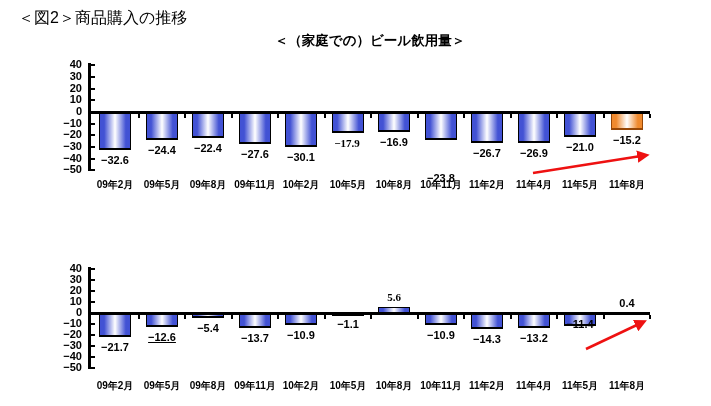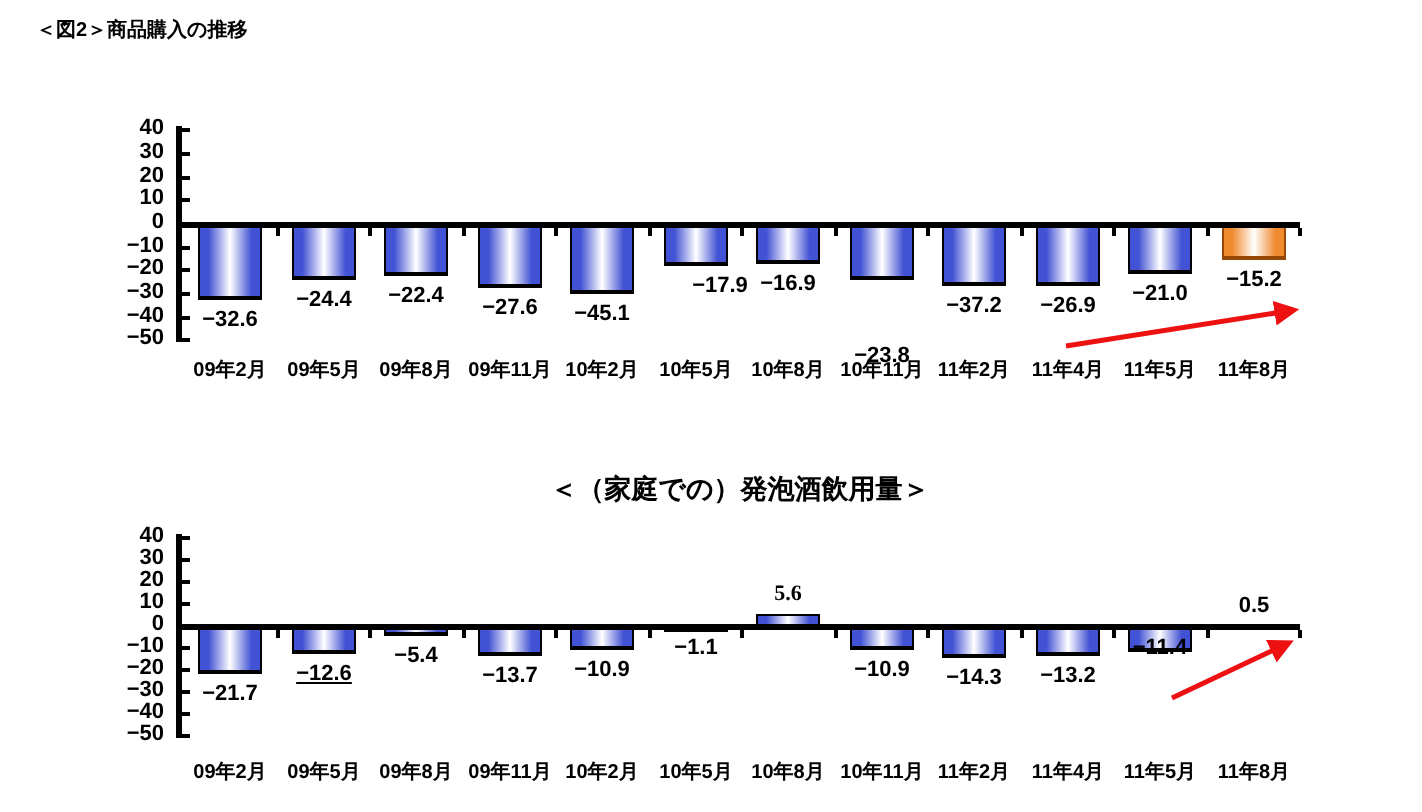--- a/index.html
+++ b/index.html
@@ -1,36 +1,37 @@
 <!DOCTYPE html>
 <html><head>
 <meta charset="utf-8">
 <style>
   html,body{margin:0;padding:0}
   body{
     width:711px;height:406px;background:#ffffff;position:relative;overflow:hidden;
     font-family:"Liberation Sans","DejaVu Sans",sans-serif;color:#000;
   }
-  .page-title{position:absolute;left:18px;top:8px;font-size:10px;font-weight:bold;white-space:nowrap}
+  .page-title{position:absolute;left:18px;top:8px;font-size:16px;font-weight:normal;white-space:nowrap}
   .chart{position:absolute;left:0;width:711px}
   .chart-title{position:absolute;left:30px;top:4px;width:680px;text-align:center;font-size:13.5px;font-weight:bold;white-space:nowrap}
   .plot{position:absolute;left:0;top:0;right:0;bottom:0}
   .bar{position:absolute;box-sizing:border-box}
   .line{position:absolute;background:#000}
   .ylabel{position:absolute;text-align:right;font-size:11px;font-weight:bold;white-space:nowrap}
   .xlabel{position:absolute;text-align:center;font-size:10px;font-weight:bold;white-space:nowrap}
   .vlabel{position:absolute;text-align:center;font-size:11px;font-weight:bold;white-space:nowrap}
   .overlay{position:absolute;left:0;top:0;pointer-events:none}
 </style>
 </head>
 <body>
 
 <div class="page-title">＜図2＞商品購入の推移</div>
 
 <div class="chart" id="chart0" style="top:28px;height:204px">
+  <div class="chart-title">＜（家庭での）ビール飲用量＞</div>
   <div class="plot">
       <div class="bar" style="left: 99px; top: 84px; width: 32px; height: 38px; background: linear-gradient(90deg, rgb(66, 82, 212) 0%, rgb(66, 82, 212) 14%, rgb(255, 255, 255) 50%, rgb(66, 82, 212) 86%, rgb(66, 82, 212) 100%); border-width: 1px 1px 2px; border-style: solid; border-color: rgb(0, 0, 0); border-image: initial;"></div>
       <div class="bar" style="left: 146px; top: 84px; width: 32px; height: 28px; background: linear-gradient(90deg, rgb(66, 82, 212) 0%, rgb(66, 82, 212) 14%, rgb(255, 255, 255) 50%, rgb(66, 82, 212) 86%, rgb(66, 82, 212) 100%); border-width: 1px 1px 2px; border-style: solid; border-color: rgb(0, 0, 0); border-image: initial;"></div>
       <div class="bar" style="left: 192px; top: 84px; width: 32px; height: 26px; background: linear-gradient(90deg, rgb(66, 82, 212) 0%, rgb(66, 82, 212) 14%, rgb(255, 255, 255) 50%, rgb(66, 82, 212) 86%, rgb(66, 82, 212) 100%); border-width: 1px 1px 2px; border-style: solid; border-color: rgb(0, 0, 0); border-image: initial;"></div>
       <div class="bar" style="left: 239px; top: 84px; width: 32px; height: 32px; background: linear-gradient(90deg, rgb(66, 82, 212) 0%, rgb(66, 82, 212) 14%, rgb(255, 255, 255) 50%, rgb(66, 82, 212) 86%, rgb(66, 82, 212) 100%); border-width: 1px 1px 2px; border-style: solid; border-color: rgb(0, 0, 0); border-image: initial;"></div>
       <div class="bar" style="left: 285px; top: 84px; width: 32px; height: 35px; background: linear-gradient(90deg, rgb(66, 82, 212) 0%, rgb(66, 82, 212) 14%, rgb(255, 255, 255) 50%, rgb(66, 82, 212) 86%, rgb(66, 82, 212) 100%); border-width: 1px 1px 2px; border-style: solid; border-color: rgb(0, 0, 0); border-image: initial;"></div>
       <div class="bar" style="left: 332px; top: 84px; width: 32px; height: 21px; background: linear-gradient(90deg, rgb(66, 82, 212) 0%, rgb(66, 82, 212) 14%, rgb(255, 255, 255) 50%, rgb(66, 82, 212) 86%, rgb(66, 82, 212) 100%); border-width: 1px 1px 2px; border-style: solid; border-color: rgb(0, 0, 0); border-image: initial;"></div>
       <div class="bar" style="left: 378px; top: 84px; width: 32px; height: 20px; background: linear-gradient(90deg, rgb(66, 82, 212) 0%, rgb(66, 82, 212) 14%, rgb(255, 255, 255) 50%, rgb(66, 82, 212) 86%, rgb(66, 82, 212) 100%); border-width: 1px 1px 2px; border-style: solid; border-color: rgb(0, 0, 0); border-image: initial;"></div>
       <div class="bar" style="left: 425px; top: 84px; width: 32px; height: 28px; background: linear-gradient(90deg, rgb(66, 82, 212) 0%, rgb(66, 82, 212) 14%, rgb(255, 255, 255) 50%, rgb(66, 82, 212) 86%, rgb(66, 82, 212) 100%); border-width: 1px 1px 2px; border-style: solid; border-color: rgb(0, 0, 0); border-image: initial;"></div>
       <div class="bar" style="left: 471px; top: 84px; width: 32px; height: 31px; background: linear-gradient(90deg, rgb(66, 82, 212) 0%, rgb(66, 82, 212) 14%, rgb(255, 255, 255) 50%, rgb(66, 82, 212) 86%, rgb(66, 82, 212) 100%); border-width: 1px 1px 2px; border-style: solid; border-color: rgb(0, 0, 0); border-image: initial;"></div>
@@ -66,33 +67,33 @@
       <div class="xlabel" style="left: 132px; top: 150px; width: 60px;">09年5月</div>
       <div class="vlabel" style="left: 132px; top: 116px; width: 60px;">−24.4</div>
       <div class="line" style="left: 231px; top: 86px; width: 2px; height: 4px;"></div>
       <div class="xlabel" style="left: 178px; top: 150px; width: 60px;">09年8月</div>
       <div class="vlabel" style="left: 178px; top: 114px; width: 60px;">−22.4</div>
       <div class="line" style="left: 277px; top: 86px; width: 2px; height: 4px;"></div>
       <div class="xlabel" style="left: 225px; top: 150px; width: 60px;">09年11月</div>
       <div class="vlabel" style="left: 225px; top: 120px; width: 60px;">−27.6</div>
       <div class="line" style="left: 324px; top: 86px; width: 2px; height: 4px;"></div>
       <div class="xlabel" style="left: 271px; top: 150px; width: 60px;">10年2月</div>
-      <div class="vlabel" style="left: 271px; top: 123px; width: 60px;">−45.1</div>
+      <div class="vlabel" style="left: 271px; top: 123px; width: 60px;">−30.1</div>
       <div class="line" style="left: 370px; top: 86px; width: 2px; height: 4px;"></div>
       <div class="xlabel" style="left: 318px; top: 150px; width: 60px;">10年5月</div>
-      <div class="vlabel" style="left: 330px; top: 109px; width: 60px;">−17.9</div>
+      <div class="vlabel" style="left: 317px; top: 109px; width: 60px; font-family: Liberation Serif, serif;">−17.9</div>
       <div class="line" style="left: 417px; top: 86px; width: 2px; height: 4px;"></div>
       <div class="xlabel" style="left: 364px; top: 150px; width: 60px;">10年8月</div>
       <div class="vlabel" style="left: 364px; top: 108px; width: 60px;">−16.9</div>
       <div class="line" style="left: 463px; top: 86px; width: 2px; height: 4px;"></div>
       <div class="xlabel" style="left: 411px; top: 150px; width: 60px;">10年11月</div>
       <div class="vlabel" style="left: 411px; top: 112px; width: 60px; margin-top: 32px;">−23.8</div>
       <div class="line" style="left: 510px; top: 86px; width: 2px; height: 4px;"></div>
       <div class="xlabel" style="left: 457px; top: 150px; width: 60px;">11年2月</div>
-      <div class="vlabel" style="left: 457px; top: 119px; width: 60px;">−37.2</div>
+      <div class="vlabel" style="left: 457px; top: 119px; width: 60px;">−26.7</div>
       <div class="line" style="left: 556px; top: 86px; width: 2px; height: 4px;"></div>
       <div class="xlabel" style="left: 504px; top: 150px; width: 60px;">11年4月</div>
       <div class="vlabel" style="left: 504px; top: 119px; width: 60px;">−26.9</div>
       <div class="line" style="left: 603px; top: 86px; width: 2px; height: 4px;"></div>
       <div class="xlabel" style="left: 550px; top: 150px; width: 60px;">11年5月</div>
       <div class="vlabel" style="left: 550px; top: 113px; width: 60px; text-align: center;">−21.0</div>
       <div class="line" style="left: 649px; top: 86px; width: 2px; height: 4px;"></div>
       <div class="xlabel" style="left: 597px; top: 150px; width: 60px;">11年8月</div>
       <div class="vlabel" style="left: 597px; top: 106px; width: 60px;">−15.2</div>
       <div class="overlay" style="width: 711px; height: 204px;"><svg width="711" height="204" xmlns="http://www.w3.org/2000/svg">
@@ -100,21 +101,20 @@
             <marker id="ah0" markerWidth="5" markerHeight="5" refX="1.5" refY="2.5" orient="auto">
               <path d="M0,0 L5,2.5 L0,5 z" fill="#ee1111"></path>
             </marker>
           </defs>
           <line x1="533" y1="145" x2="641" y2="128" stroke="#ee1111" stroke-width="2.5" marker-end="url(#ah0)"></line>
         </svg></div>
     </div>
 </div>
 
 <div class="chart" id="chart1" style="top:232px;height:174px">
-  <div class="chart-title">＜（家庭での）発泡酒飲用量＞</div>
   <div class="plot">
       <div class="bar" style="left: 99px; top: 81px; width: 32px; height: 24px; background: linear-gradient(90deg, rgb(66, 82, 212) 0%, rgb(66, 82, 212) 14%, rgb(255, 255, 255) 50%, rgb(66, 82, 212) 86%, rgb(66, 82, 212) 100%); border-width: 1px 1px 2px; border-style: solid; border-color: rgb(0, 0, 0); border-image: initial;"></div>
       <div class="bar" style="left: 146px; top: 81px; width: 32px; height: 14px; background: linear-gradient(90deg, rgb(66, 82, 212) 0%, rgb(66, 82, 212) 14%, rgb(255, 255, 255) 50%, rgb(66, 82, 212) 86%, rgb(66, 82, 212) 100%); border-width: 1px 1px 2px; border-style: solid; border-color: rgb(0, 0, 0); border-image: initial;"></div>
       <div class="bar" style="left: 192px; top: 81px; width: 32px; height: 5px; background: linear-gradient(90deg, rgb(66, 82, 212) 0%, rgb(66, 82, 212) 14%, rgb(255, 255, 255) 50%, rgb(66, 82, 212) 86%, rgb(66, 82, 212) 100%); border-width: 1px 1px 2px; border-style: solid; border-color: rgb(0, 0, 0); border-image: initial;"></div>
       <div class="bar" style="left: 239px; top: 81px; width: 32px; height: 15px; background: linear-gradient(90deg, rgb(66, 82, 212) 0%, rgb(66, 82, 212) 14%, rgb(255, 255, 255) 50%, rgb(66, 82, 212) 86%, rgb(66, 82, 212) 100%); border-width: 1px 1px 2px; border-style: solid; border-color: rgb(0, 0, 0); border-image: initial;"></div>
       <div class="bar" style="left: 285px; top: 81px; width: 32px; height: 12px; background: linear-gradient(90deg, rgb(66, 82, 212) 0%, rgb(66, 82, 212) 14%, rgb(255, 255, 255) 50%, rgb(66, 82, 212) 86%, rgb(66, 82, 212) 100%); border-width: 1px 1px 2px; border-style: solid; border-color: rgb(0, 0, 0); border-image: initial;"></div>
       <div class="bar" style="left: 332px; top: 81px; width: 32px; height: 1px; background: linear-gradient(90deg, rgb(66, 82, 212) 0%, rgb(66, 82, 212) 14%, rgb(255, 255, 255) 50%, rgb(66, 82, 212) 86%, rgb(66, 82, 212) 100%); border-width: 1px 1px 2px; border-style: solid; border-color: rgb(0, 0, 0); border-image: initial;"></div>
       <div class="bar" style="left: 378px; top: 75px; width: 32px; height: 6px; background: linear-gradient(90deg, rgb(66, 82, 212) 0%, rgb(66, 82, 212) 14%, rgb(255, 255, 255) 50%, rgb(66, 82, 212) 86%, rgb(66, 82, 212) 100%); border: 1px solid rgb(0, 0, 0);"></div>
       <div class="bar" style="left: 425px; top: 81px; width: 32px; height: 12px; background: linear-gradient(90deg, rgb(66, 82, 212) 0%, rgb(66, 82, 212) 14%, rgb(255, 255, 255) 50%, rgb(66, 82, 212) 86%, rgb(66, 82, 212) 100%); border-width: 1px 1px 2px; border-style: solid; border-color: rgb(0, 0, 0); border-image: initial;"></div>
       <div class="bar" style="left: 471px; top: 81px; width: 32px; height: 16px; background: linear-gradient(90deg, rgb(66, 82, 212) 0%, rgb(66, 82, 212) 14%, rgb(255, 255, 255) 50%, rgb(66, 82, 212) 86%, rgb(66, 82, 212) 100%); border-width: 1px 1px 2px; border-style: solid; border-color: rgb(0, 0, 0); border-image: initial;"></div>
@@ -170,21 +170,21 @@
       <div class="xlabel" style="left: 457px; top: 147px; width: 60px;">11年2月</div>
       <div class="vlabel" style="left: 457px; top: 101px; width: 60px;">−14.3</div>
       <div class="line" style="left: 556px; top: 83px; width: 2px; height: 4px;"></div>
       <div class="xlabel" style="left: 504px; top: 147px; width: 60px;">11年4月</div>
       <div class="vlabel" style="left: 504px; top: 100px; width: 60px;">−13.2</div>
       <div class="line" style="left: 603px; top: 83px; width: 2px; height: 4px;"></div>
       <div class="xlabel" style="left: 550px; top: 147px; width: 60px;">11年5月</div>
       <div class="vlabel" style="left: 550px; top: 86px; width: 60px;">−11.4</div>
       <div class="line" style="left: 649px; top: 83px; width: 2px; height: 4px;"></div>
       <div class="xlabel" style="left: 597px; top: 147px; width: 60px;">11年8月</div>
-      <div class="vlabel" style="left: 597px; top: 65px; width: 60px;">0.5</div>
+      <div class="vlabel" style="left: 597px; top: 65px; width: 60px;">0.4</div>
       <div class="overlay" style="width: 711px; height: 174px;"><svg width="711" height="174" xmlns="http://www.w3.org/2000/svg">
           <defs>
             <marker id="ah1" markerWidth="5" markerHeight="5" refX="1.5" refY="2.5" orient="auto">
               <path d="M0,0 L5,2.5 L0,5 z" fill="#ee1111"></path>
             </marker>
           </defs>
           <line x1="586" y1="117" x2="639" y2="92" stroke="#ee1111" stroke-width="2.5" marker-end="url(#ah1)"></line>
         </svg></div>
     </div>
 </div>

